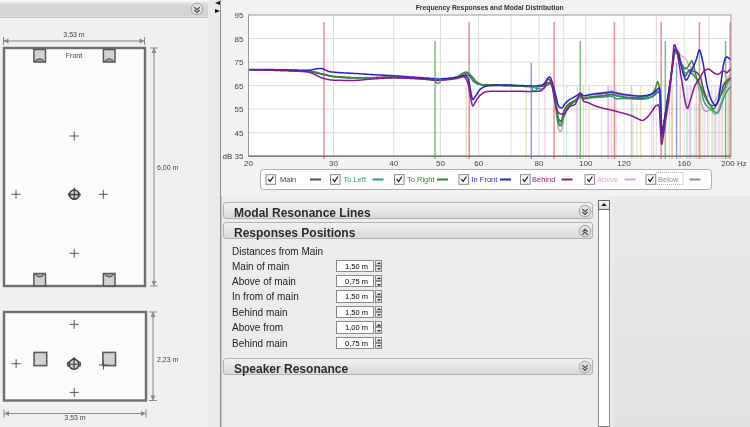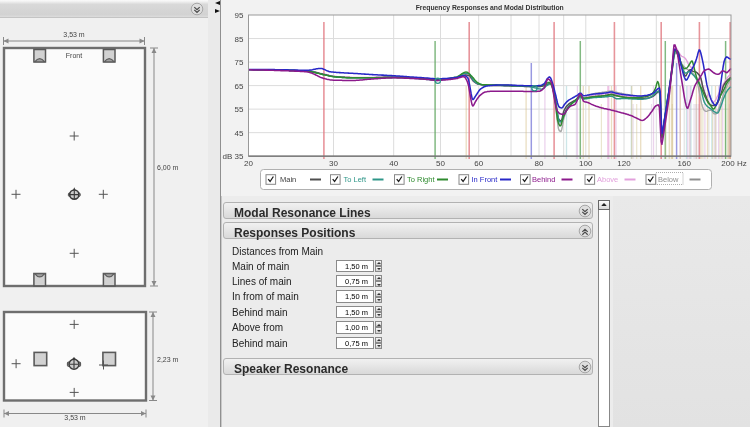--- a/index.html
+++ b/index.html
@@ -259,21 +259,21 @@
   <div class="row" style="top:261.5px">Main of main</div>
   <div class="spin" style="top:259.5px">1,50 m</div>
   <div class="spinbtn" style="top:259.5px">
       <div>
         <i style="top:1.5px;border-bottom:2.8px solid #333"></i>
       </div>
       <div>
         <i style="top:1.5px;border-top:2.8px solid #333"></i>
       </div>
     </div>
-  <div class="row" style="top:276.9px">Lines of main</div>
+  <div class="row" style="top:276.9px">Above of main</div>
   <div class="spin" style="top:274.9px">0,75 m</div>
   <div class="spinbtn" style="top:274.9px">
       <div>
         <i style="top:1.5px;border-bottom:2.8px solid #333"></i>
       </div>
       <div>
         <i style="top:1.5px;border-top:2.8px solid #333"></i>
       </div>
     </div>
   <div class="row" style="top:292.3px">In from of main</div>

